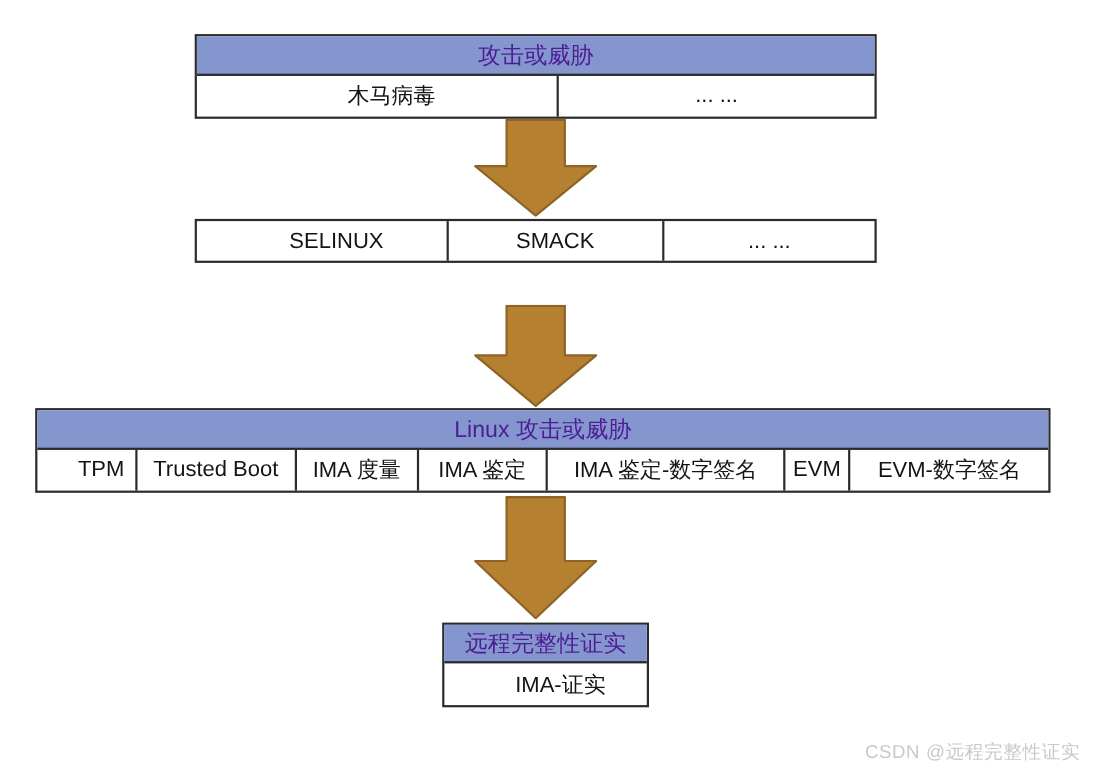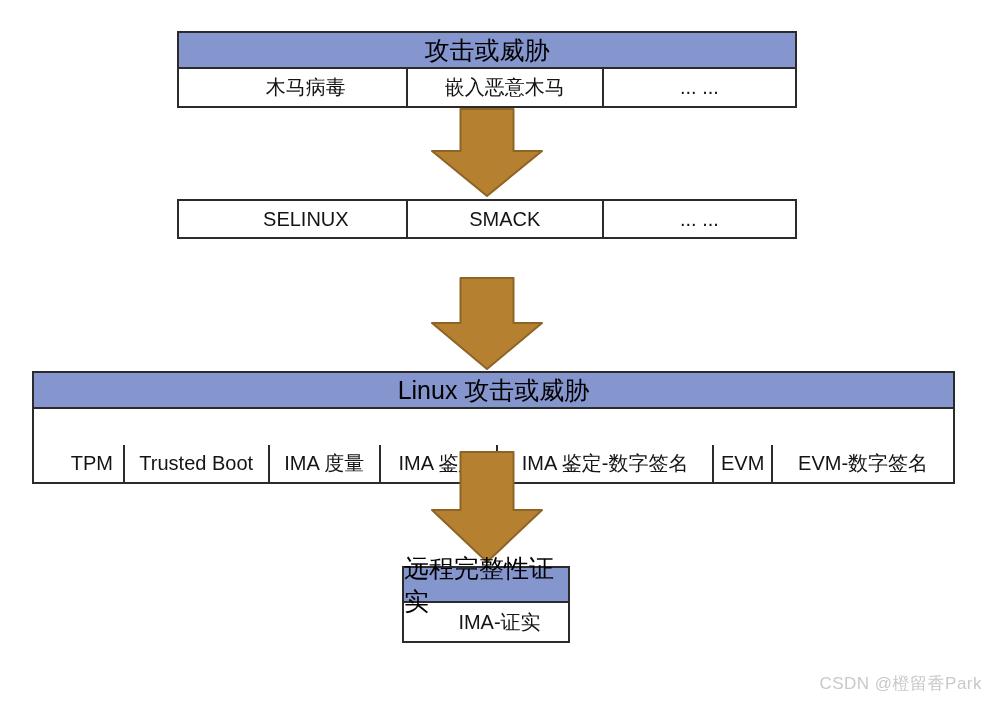--- a/index.html
+++ b/index.html
@@ -19,22 +19,22 @@
     background: #ffffff;
     border: 2px solid var(--box-border, #2b2b2b);
     box-sizing: border-box;
   }
   .box-header {
     background: var(--header-fill, #8596CE);
     border-bottom: 2px solid var(--box-border, #2b2b2b);
     display: flex;
     align-items: center;
     justify-content: center;
-    font-size: 25px;
-    color: #000000;
+    font-size: 21px;
+    color: #4c1d95;
   }
   .box-row {
     display: flex;
     align-items: stretch;
     padding-left: 27px;
   }
   .cell {
     display: flex;
     align-items: center;
     justify-content: center;
@@ -66,21 +66,20 @@
 </style>
 </head>
 <body>
 
 <div id="canvas">
 
   <div class="box" style="left:177px; top:31px; width:620px;">
     <div class="box-header" style="height:34px;">攻击或威胁</div>
     <div class="box-row" style="height:37px;">
       <div class="cell" style="flex:211 0 0;">木马病毒</div>
-      <div class="cell" style="flex:205 0 0;">嵌入恶意木马</div>
       <div class="cell" style="flex:202 0 0;">... ...</div>
     </div>
   </div>
 
   <svg class="arrow" style="left:431px; top:108px;" width="112" height="89" viewBox="0 0 112 89">
     <polygon points="29.5,1 82.5,1 82.5,43 111,43 56,88 1,43 29.5,43"></polygon>
   </svg>
 
   <div class="box" style="left:177px; top:199px; width:620px;">
     <div class="box-row" style="height:36px;">
@@ -89,37 +88,37 @@
       <div class="cell" style="flex:202 0 0;">... ...</div>
     </div>
   </div>
 
   <svg class="arrow" style="left:431px; top:277px;" width="112" height="93" viewBox="0 0 112 93">
     <polygon points="29.5,1 82.5,1 82.5,46 111,46 56,92 1,46 29.5,46"></polygon>
   </svg>
 
   <div class="box" style="left:32px; top:371px; width:923px;">
     <div class="box-header" style="height:34px;">Linux 攻击或威胁</div>
-    <div class="box-row" style="height:37px;margin-top:36px;">
+    <div class="box-row" style="height:37px;">
       <div class="cell" style="flex:65 0 0;">TPM</div>
       <div class="cell" style="flex:150 0 0;">Trusted Boot</div>
       <div class="cell" style="flex:115 0 0;">IMA 度量</div>
       <div class="cell" style="flex:121 0 0;">IMA 鉴定</div>
       <div class="cell" style="flex:225 0 0;">IMA 鉴定-数字签名</div>
       <div class="cell" style="flex:60 0 0;">EVM</div>
       <div class="cell" style="flex:189 0 0;">EVM-数字签名</div>
     </div>
   </div>
 
   <svg class="arrow" style="left:431px; top:451px;" width="112" height="112" viewBox="0 0 112 112">
     <polygon points="29.5,1 82.5,1 82.5,59 111,59 56,111 1,59 29.5,59"></polygon>
   </svg>
 
-  <div class="box" style="left:402px; top:566px; width:168px;">
+  <div class="box" style="left:402px; top:566px; width:188px;">
     <div class="box-header" style="height:33px;">远程完整性证实</div>
     <div class="box-row" style="height:38px;">
       <div class="cell" style="flex:1 0 0;">IMA-证实</div>
     </div>
   </div>
 
-  <div class="watermark">CSDN @橙留香Park</div>
+  <div class="watermark">CSDN @远程完整性证实</div>
 
 </div>
 
 </body></html>

